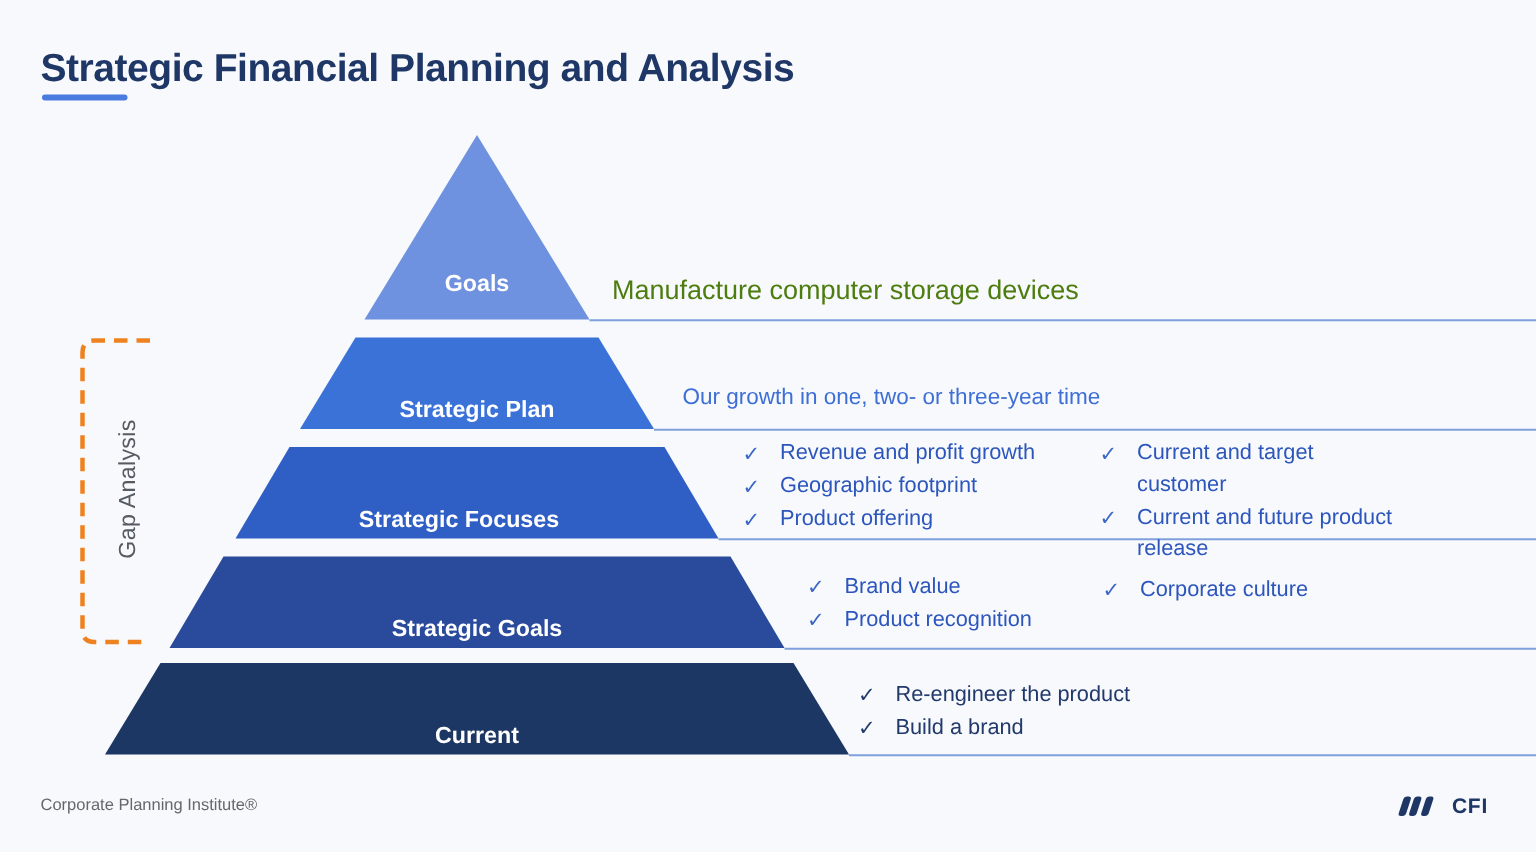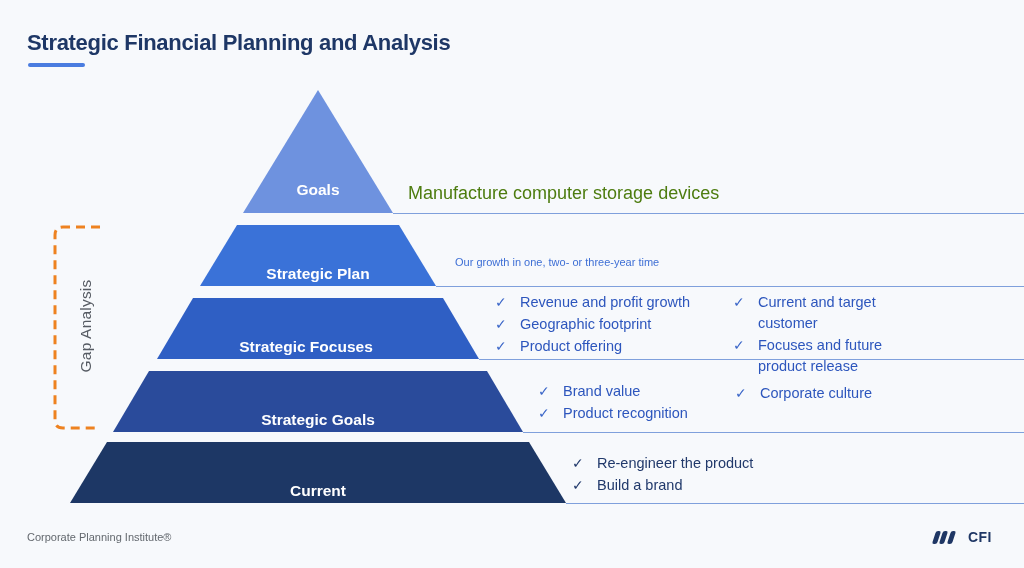--- a/index.html
+++ b/index.html
@@ -5,38 +5,38 @@
   html,body{margin:0;padding:0;}
   body{
     width:1024px;height:568px;position:relative;overflow:hidden;
     background:#F7F9FC;
     font-family:"Liberation Sans", sans-serif;
     -webkit-font-smoothing:antialiased;
   }
   .abs{position:absolute;}
   
   .page-title{
-    left:27px;top:30px;font-size:22px;font-weight:bold;color:#1E3766;
+    left:27px;top:30px;font-size:26px;font-weight:bold;color:#1E3766;
     letter-spacing:-0.3px;
   }
   .title-underline{
     left:28px;top:63px;width:57px;height:4px;background:#4A7CE0;border-radius:2px;
   }
   
   .diagram-svg{left:0;top:0;}
   
   .tier-label{
     color:#FFFFFF;font-weight:bold;font-size:15.5px;transform:translate(-50%,-50%);
     white-space:nowrap;
     margin-top:17px;
   }
   
   .anno{white-space:nowrap;}
   .anno-goals{left:408px;top:183px;font-size:18px;color:#4d7c0f;}
-  .anno-plan{left:455px;top:256px;font-size:11px;color:#3E6FD5;}
+  .anno-plan{left:455px;top:256px;font-size:15px;color:#3E6FD5;}
   
   .checklist{display:flex;flex-direction:column;row-gap:1px;}
   .check-row{display:flex;align-items:flex-start;font-size:14.5px;line-height:21px;color:#2D56BD;}
   .check-row .check{width:25px;flex:0 0 25px;font-size:14px;color:#3B66C8;}
   .checklist.dark .check-row{color:#21396B;}
   .checklist.dark .check-row .check{color:#21396B;}
   .w205{width:205px;}
   .w205 .check-row{white-space:normal;}
   .check-text{display:block;}
   
@@ -103,21 +103,21 @@
   </div>
 </div>
 
 <div class="abs checklist w205" style="left:733px;top:292px;">
   <div class="check-row">
     <span class="check">✓</span>
     <span class="check-text">Current and target customer</span>
   </div>
   <div class="check-row">
     <span class="check">✓</span>
-    <span class="check-text" style="width:175px;">Focuses and future product release</span>
+    <span class="check-text" style="width:175px;">Current and future product release</span>
   </div>
 </div>
 
 <div class="abs checklist" style="left:538px;top:381px;">
   <div class="check-row">
     <span class="check">✓</span>
     <span class="check-text">Brand value</span>
   </div>
   <div class="check-row">
     <span class="check">✓</span>

